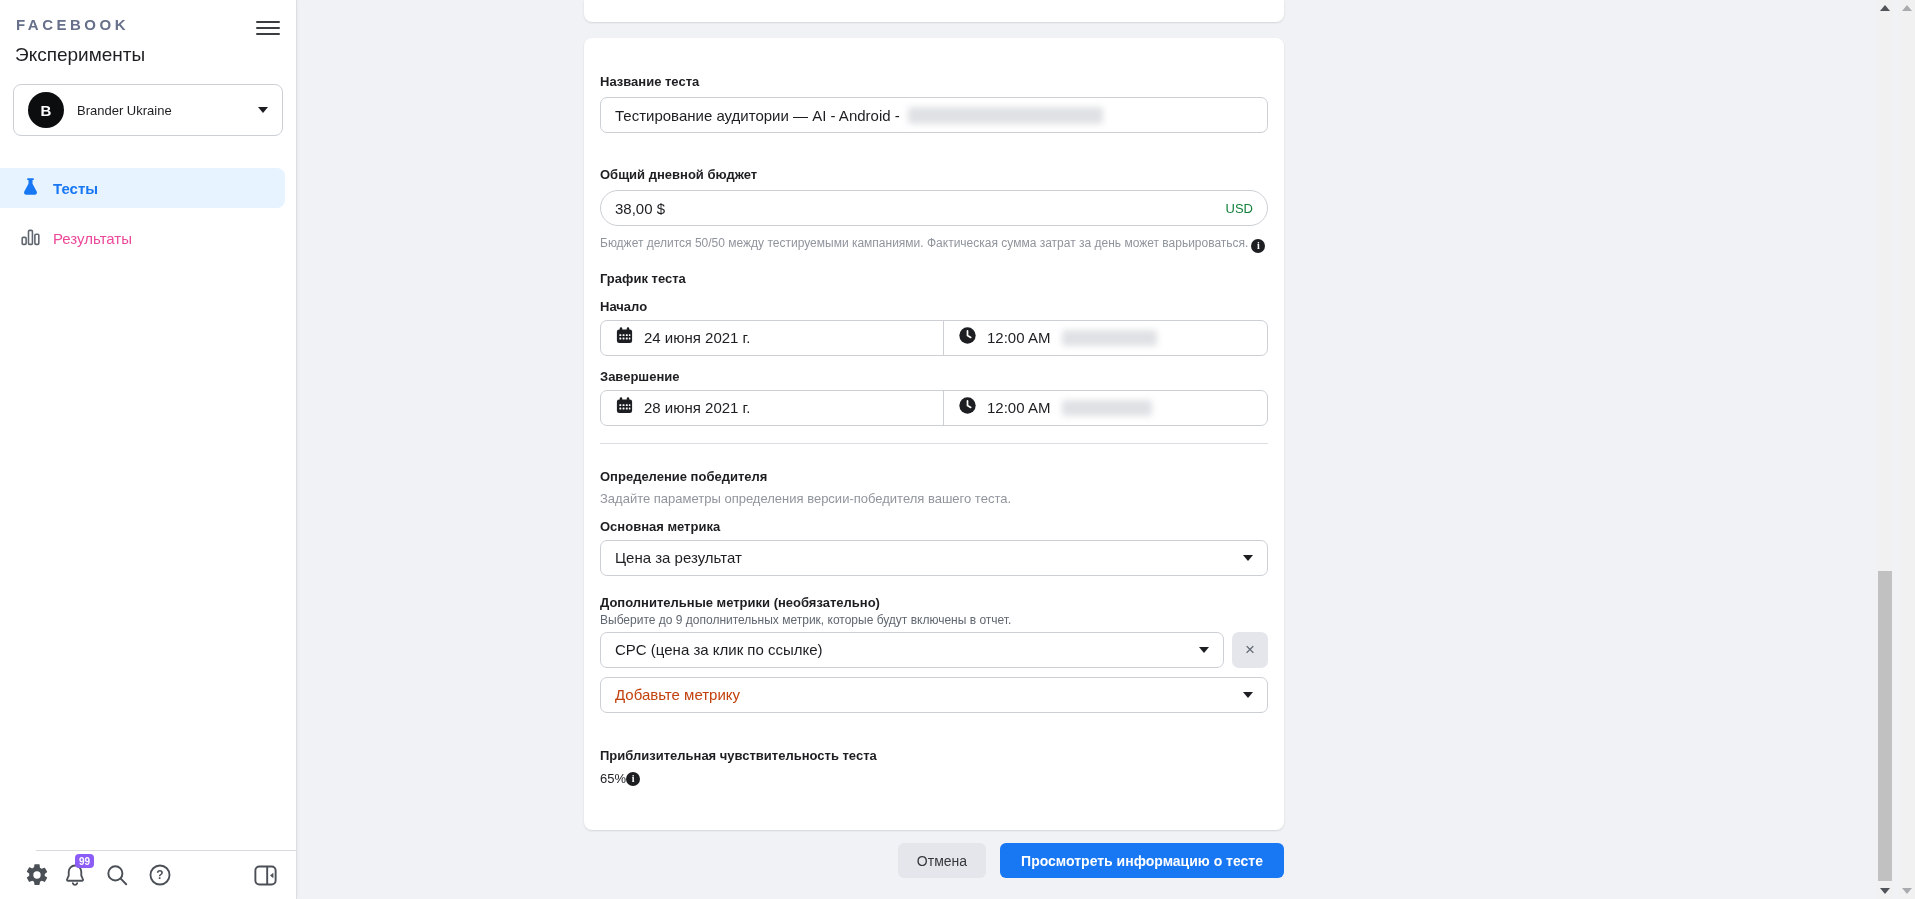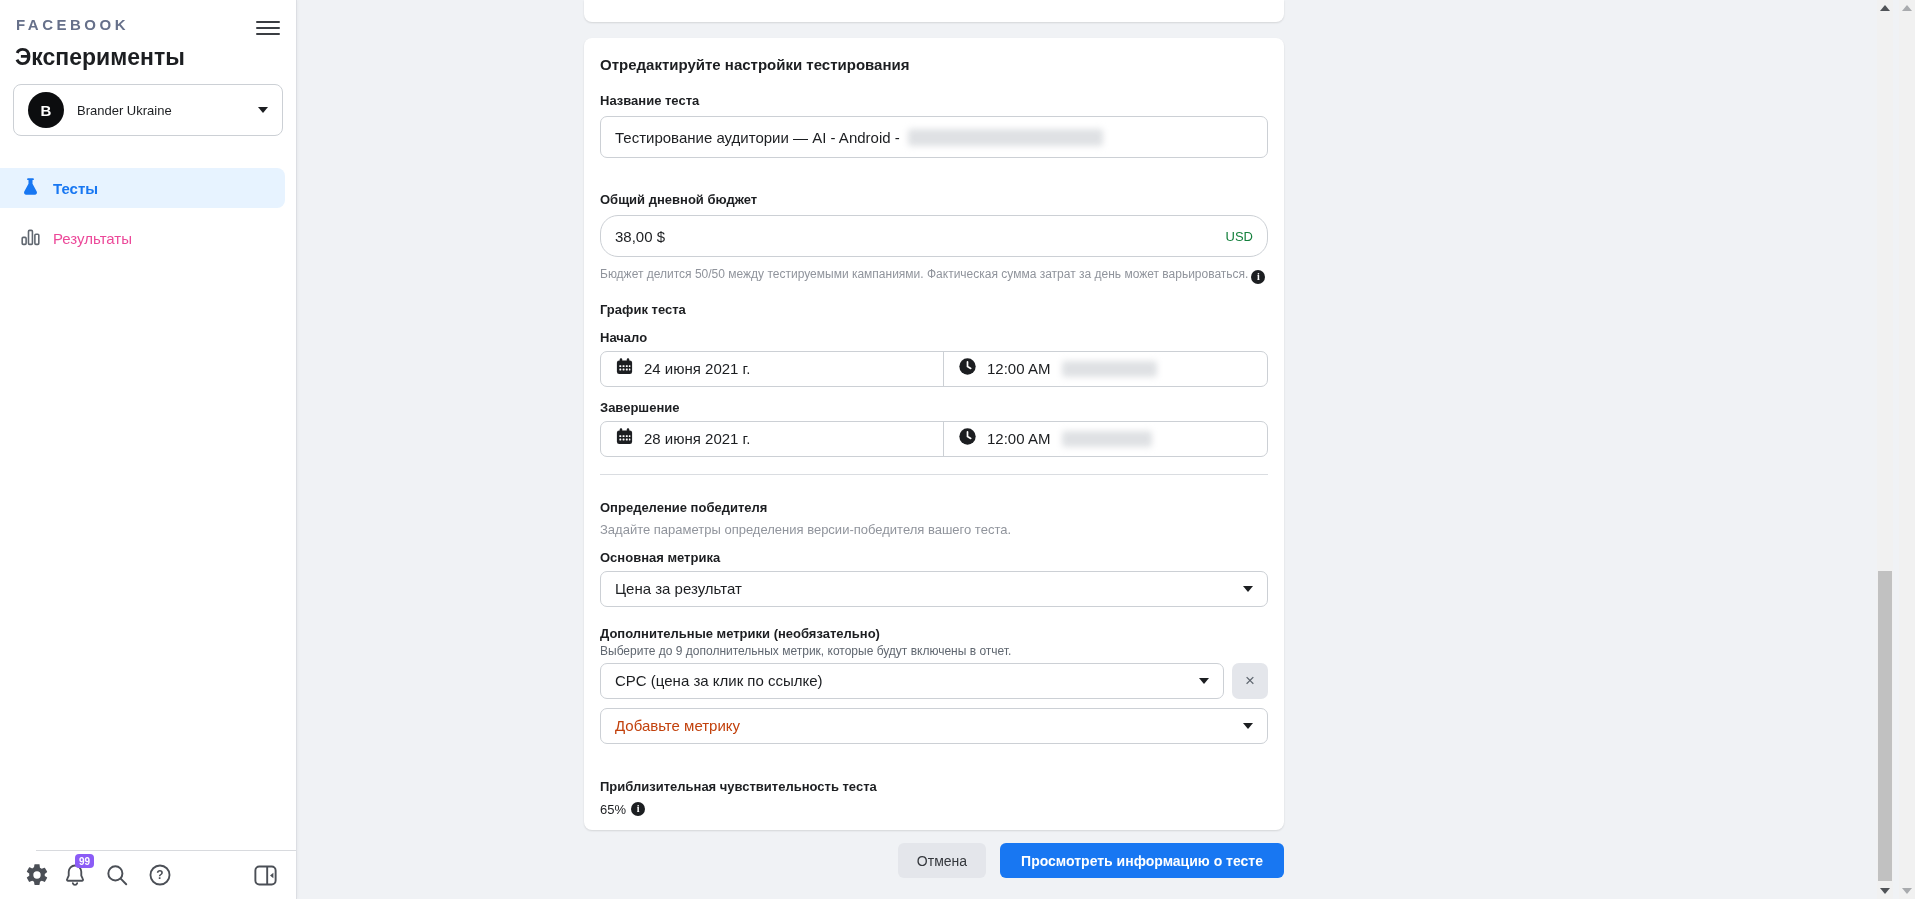--- a/index.html
+++ b/index.html
@@ -6,21 +6,21 @@
   html,body { width:1915px; height:899px; overflow:hidden; }
   body { font-family:"Liberation Sans","DejaVu Sans",sans-serif; background:#f0f2f5; color:#1c1e21; }
   .viewport { position:absolute; left:0; top:0; width:1915px; height:899px; }
 
   
   .sidebar { position:absolute; left:0; top:0; width:297px; height:899px; background:#fff;
              border-right:1px solid #dcdee3; box-shadow:1px 0 3px rgba(0,0,0,.04); z-index:5; }
   .logo { position:absolute; left:16px; top:16px; font-size:15px; font-weight:bold; letter-spacing:3.5px; color:#66708a; }
   .hamburger { position:absolute; left:256px; top:17px; width:24px; height:20px; cursor:pointer; }
   .hamburger span { display:block; height:2.5px; background:#3a3d42; margin:3.5px 0; border-radius:1px; }
-  .side-title { position:absolute; left:15px; top:44px; font-size:23px; font-weight:bold; color:#1c1e21; }
+  .side-title { position:absolute; left:15px; top:44px; font-size:19px; font-weight:normal; color:#1c1e21; }
   .account { position:absolute; left:13px; top:84px; width:270px; height:52px; border:1px solid #ccd0d5;
              border-radius:8px; display:flex; align-items:center; padding:0 14px; cursor:pointer; background:#fff; }
   .avatar { width:36px; height:36px; border-radius:50%; background:#0c0d0f; color:#fff; font-size:15px; font-weight:bold;
             display:flex; align-items:center; justify-content:center; flex:0 0 auto; }
   .account-name { margin-left:13px; font-size:13px; color:#1c1e21; flex:1; }
   .caret { width:0; height:0; border-left:5px solid transparent; border-right:5px solid transparent; border-top:6px solid #1c1e21; }
   .nav { position:absolute; left:0; top:168px; width:297px; }
   .nav-item { display:flex; align-items:center; height:40px; padding-left:20px; cursor:pointer; margin-bottom:10px; }
   .nav-item.active { background:#e7f3ff; border-radius:0 8px 8px 0; width:285px; }
   .nav-item .nav-label { margin-left:12px; font-size:15px; }
@@ -38,40 +38,40 @@
   .card { position:absolute; left:584px; top:38px; width:700px; height:792px; background:#fff;
           border-radius:8px; box-shadow:0 1px 2px rgba(0,0,0,.12); padding:16px 16px 0 16px; }
   .card-title { font-size:15px; font-weight:bold; margin-top:2px; }
   .flabel { font-size:13px; font-weight:bold; margin-top:20px; }
   .flabel.mt34 { margin-top:34px; }
   .flabel.mt18 { margin-top:18px; }
   .flabel.mt13 { margin-top:13px; }
   .flabel.mt25 { margin-top:25px; }
   .flabel.mt19 { margin-top:19px; }
   .flabel.mt35 { margin-top:35px; }
-  .tinput { margin-top:8px; height:42px; border:1px solid #ccd0d5; border-radius:7px; display:flex;
+  .tinput { margin-top:8px; height:36px; border:1px solid #ccd0d5; border-radius:7px; display:flex;
             align-items:center; padding:0 14px; font-size:15px; background:#fff; }
   .blur { display:inline-block; background:#dfe1e4; border-radius:3px; filter:blur(3px); vertical-align:middle; }
   .helper { font-size:12px; color:#90949c; margin-top:10px; line-height:15px; }
   .helper-dark { font-size:12px; color:#606770; margin-top:3px; }
   .subtext { font-size:13px; color:#90949c; margin-top:7px; }
   .dtrow { margin-top:6px; height:36px; border:1px solid #ccd0d5; border-radius:7px; display:flex; align-items:stretch; background:#fff; }
   .dt-date { width:343px; display:flex; align-items:center; padding:0 14px; border-right:1px solid #ccd0d5; cursor:pointer; }
   .dt-time { flex:1; display:flex; align-items:center; padding:0 14px; cursor:pointer; }
   .dt-text { font-size:15px; margin-left:10px; }
   .divider { border:none; border-top:1px solid #dadde1; margin-top:17px; }
   .select { margin-top:6px; height:36px; border:1px solid #ccd0d5; border-radius:7px; display:flex;
             align-items:center; padding:0 14px; font-size:15px; cursor:pointer; background:#fff; justify-content:space-between; }
   .select .ph { color:#c2410c; }
   .metric-row { display:flex; margin-top:5px; align-items:center; }
   .metric-row .select { flex:1; margin-top:0; }
   .xbtn { width:36px; height:36px; margin-left:8px; background:#e4e6eb; border:none; border-radius:7px; font-size:17px;
           color:#606770; cursor:pointer; display:flex; align-items:center; justify-content:center; }
   .select.mt9 { margin-top:9px; }
-  .sens-val { margin-top:8px; font-size:13px; display:flex; align-items:flex-start; gap:5px; }
+  .sens-val { margin-top:8px; font-size:13px; display:flex; align-items:flex-end; }
   .info { display:inline-flex; width:14px; height:14px; border-radius:50%; background:#1c1e21; color:#fff;
           font-size:10px; font-weight:bold; align-items:center; justify-content:center; vertical-align:-2px;
           font-family:"Liberation Serif",serif; margin-left:3px; flex:0 0 auto; }
 
   .footer { position:absolute; left:584px; top:843px; width:700px; display:flex; justify-content:flex-end; gap:14px; }
   .btn { height:35px; border:none; border-radius:6px; font-size:14px; cursor:pointer; font-family:inherit; }
   .btn-cancel { background:#e4e6eb; color:#35383d; padding:0 19px; }
   .btn-primary { background:#1877f2; color:#fff; font-weight:bold; padding:0 21px; }
 
   
@@ -158,21 +158,20 @@
             <line x1="13.5" y1="4" x2="13.5" y2="20" stroke="#4b4f56" stroke-width="1.7"></line>
             <path d="M19 9.6 16 12l3 2.4z" fill="#4b4f56"></path>
           </svg>
       </div>
     </div>
   </div>
 
   <div class="card-top"></div>
 
   <div class="card">
-    <div class="card-title">Отредактируйте настройки тестирования</div>
 
     <div class="flabel">Название теста</div>
     <div class="tinput">
       <span>Тестирование аудитории — AI - Android -</span>
       <span class="blur" style="width:195px;height:17px;margin-left:8px;"></span>
     </div>
 
     <div class="flabel mt34">Общий дневной бюджет</div>
     <div class="tinput" style="justify-content:space-between;border-radius:18px;">
       <span>38,00 $</span>

